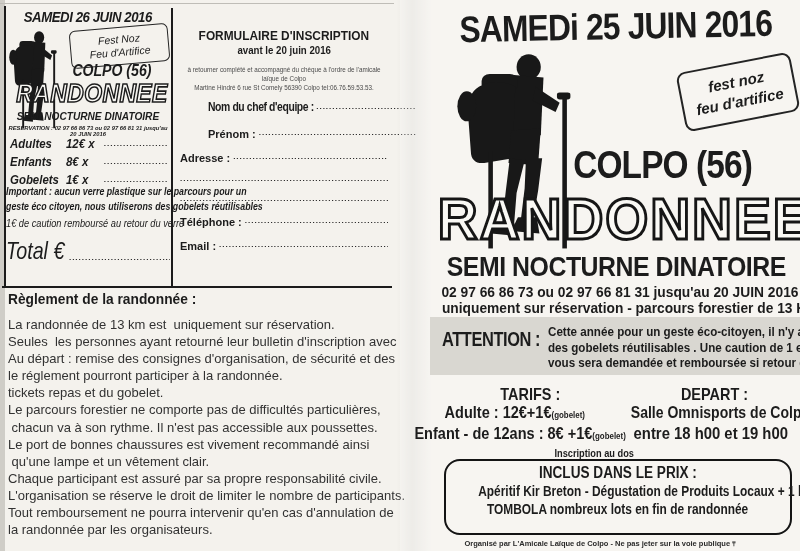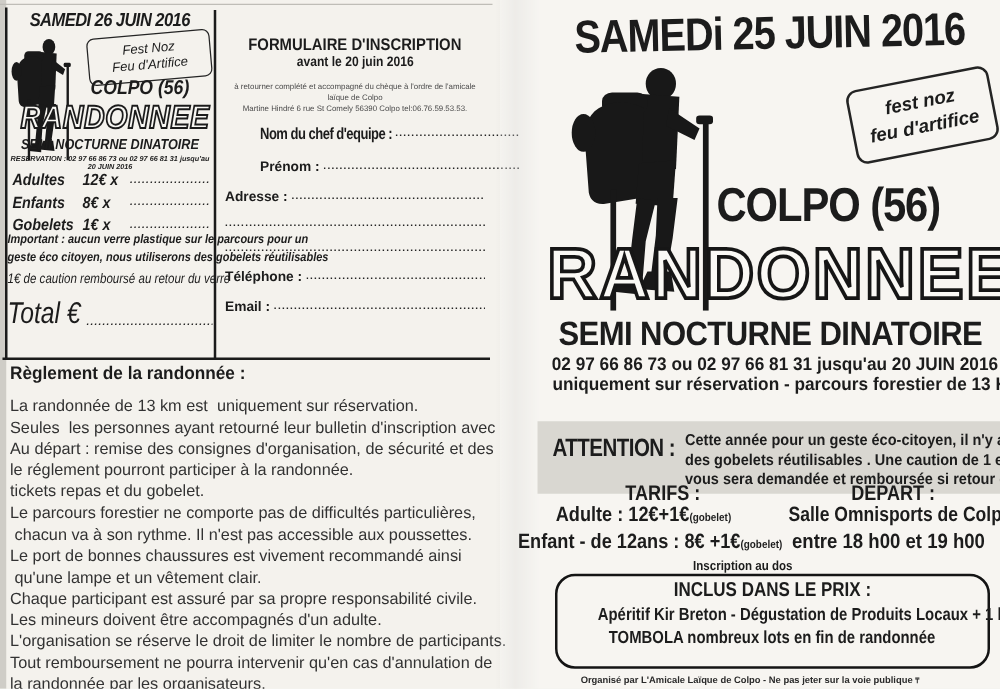--- a/index.html
+++ b/index.html
@@ -169,21 +169,20 @@
     <div class="reg-line">La randonnée de 13 km est  uniquement sur réservation.</div>
     <div class="reg-line">Seules  les personnes ayant retourné leur bulletin d'inscription avec</div>
     <div class="reg-line">Au départ : remise des consignes d'organisation, de sécurité et des</div>
     <div class="reg-line">le réglement pourront participer à la randonnée.</div>
     <div class="reg-line">tickets repas et du gobelet.</div>
     <div class="reg-line">Le parcours forestier ne comporte pas de difficultés particulières,</div>
     <div class="reg-line"> chacun va à son rythme. Il n'est pas accessible aux poussettes.</div>
     <div class="reg-line">Le port de bonnes chaussures est vivement recommandé ainsi</div>
     <div class="reg-line"> qu'une lampe et un vêtement clair.</div>
     <div class="reg-line">Chaque participant est assuré par sa propre responsabilité civile.</div>
-    <div class="reg-line">Les mineurs doivent être accompagnés d'un adulte.</div>
     <div class="reg-line">L'organisation se réserve le droit de limiter le nombre de participants.</div>
     <div class="reg-line">Tout remboursement ne pourra intervenir qu'en cas d'annulation de</div>
     <div class="reg-line">la randonnée par les organisateurs.</div>
   </div>
 </div>
 
 <div class="abs" style="left:400px;top:0;width:400px;height:551px;background:rgba(255,255,255,0.25);">
 
   <div class="abs ctr b" style="left:32px;top:6px;width:368px;font-size:37px;letter-spacing:-1px;transform:rotate(-1.2deg);">
     <span class="cond" style="transform:scaleX(0.86);">SAMEDi 25 JUIN 2016</span>
@@ -225,21 +224,21 @@
     <span class="cond" style="transform:scaleX(0.92);">SEMI NOCTURNE DINATOIRE</span>
   </div>
 
   <div class="abs ctr b" style="left:32px;top:284px;width:368px;font-size:14.5px;">
     <span class="cond" style="transform:scaleX(0.95);">02 97 66 86 73 ou 02 97 66 81 31 jusqu'au 20 JUIN 2016</span>
   </div>
   <div class="abs ctr b" style="left:32px;top:300px;width:368px;font-size:14.5px;">
     <span class="cond" style="transform:scaleX(0.95);">uniquement sur réservation - parcours forestier de 13 Km</span>
   </div>
 
-  <div class="abs attn-box" style="left:30px;top:337px;width:370px;height:58px;padding:6px 6px 0 12px;display:flex;">
+  <div class="abs attn-box" style="left:30px;top:317px;width:370px;height:58px;padding:6px 6px 0 12px;display:flex;">
     <div class="b" style="font-size:20px;letter-spacing:-0.5px;margin-top:5px;">
       <span class="condL" style="transform:scaleX(0.82);">ATTENTION :</span>
     </div>
     <div class="b" style="font-size:12.5px;line-height:15.5px;margin-left:-14px;margin-top:2px;">
       <div><span class="condL" style="transform:scaleX(0.93);">Cette année pour un geste éco-citoyen, il n'y aura que</span></div>
       <div><span class="condL" style="transform:scaleX(0.93);">des gobelets réutilisables . Une caution de 1 euro par gobelet</span></div>
       <div><span class="condL" style="transform:scaleX(0.93);">vous sera demandée et remboursée si retour du gobelet.</span></div>
     </div>
   </div>
 

